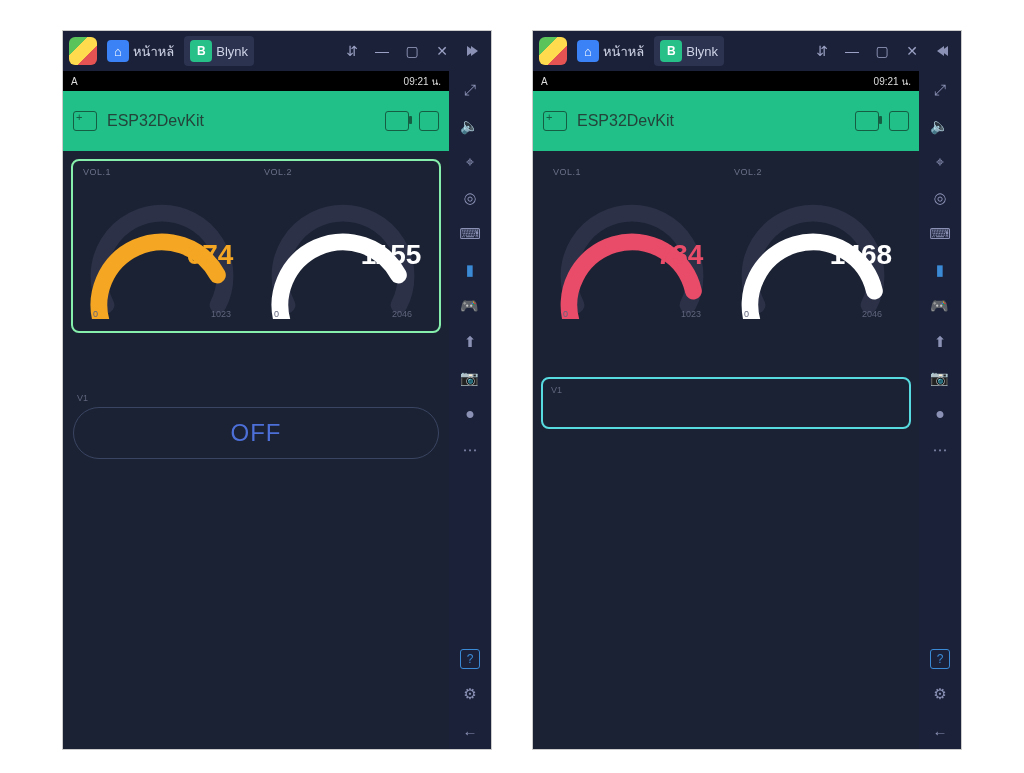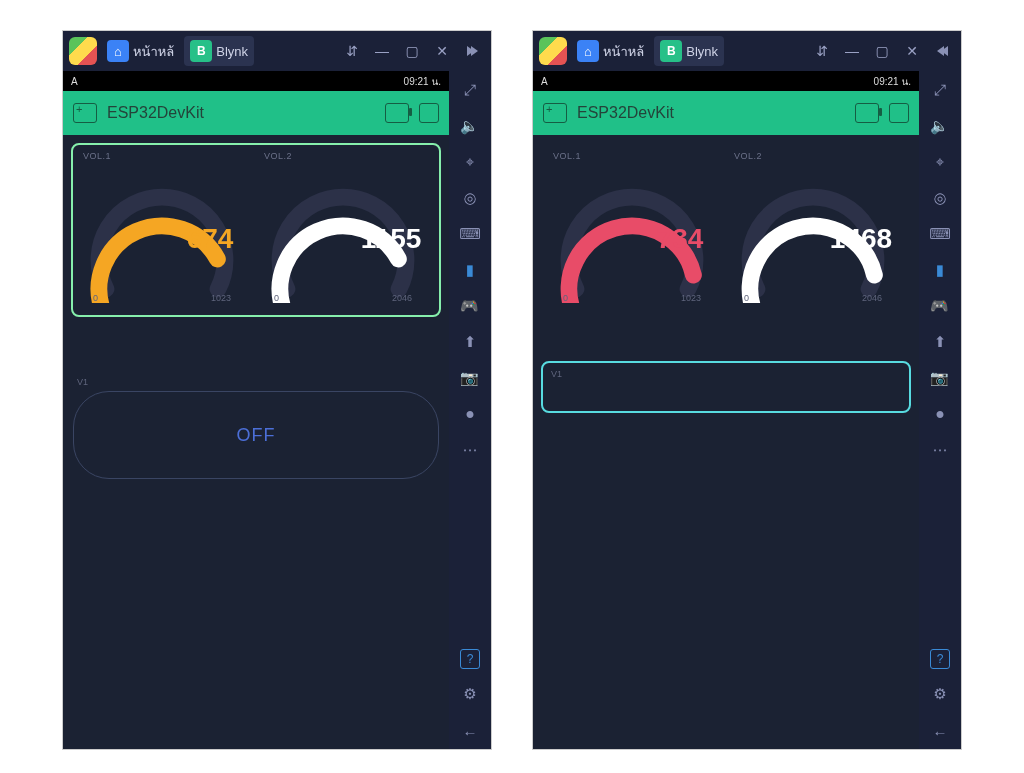--- a/index.html
+++ b/index.html
@@ -87,21 +87,21 @@
     height: 20px;
     background: #000;
     color: #ddd;
     font-size: 10px;
     display: flex;
     align-items: center;
     justify-content: space-between;
     padding: 0 8px;
   }
   .app-header {
-    height: 44px;
+    height: 60px;
     background: #20c088;
     display: flex;
     align-items: center;
     padding: 0 10px;
     color: #0f3f2d;
     gap: 10px;
   }
   .app-header .title {
     flex: 1;
     font-size: 16px;
@@ -186,26 +186,26 @@
     padding: 0 2px;
   }
   .big-btn-wrap.selected {
     border: 2px solid #58dbe0;
     border-radius: 8px;
     padding: 20px 6px 24px 6px;
     margin-top: 44px;
   }
   .big-btn {
     width: 100%;
-    height: 88px;
+    height: 52px;
     border-radius: 36px;
     display: flex;
     align-items: center;
     justify-content: center;
-    font-size: 18px;
+    font-size: 24px;
     letter-spacing: 1px;
     cursor: pointer;
   }
   .big-btn.off {
     border: 1.5px solid #3a4563;
     color: #4c6fd8;
     background: transparent;
   }
   .big-btn.on {
     background: #6b85e6;

